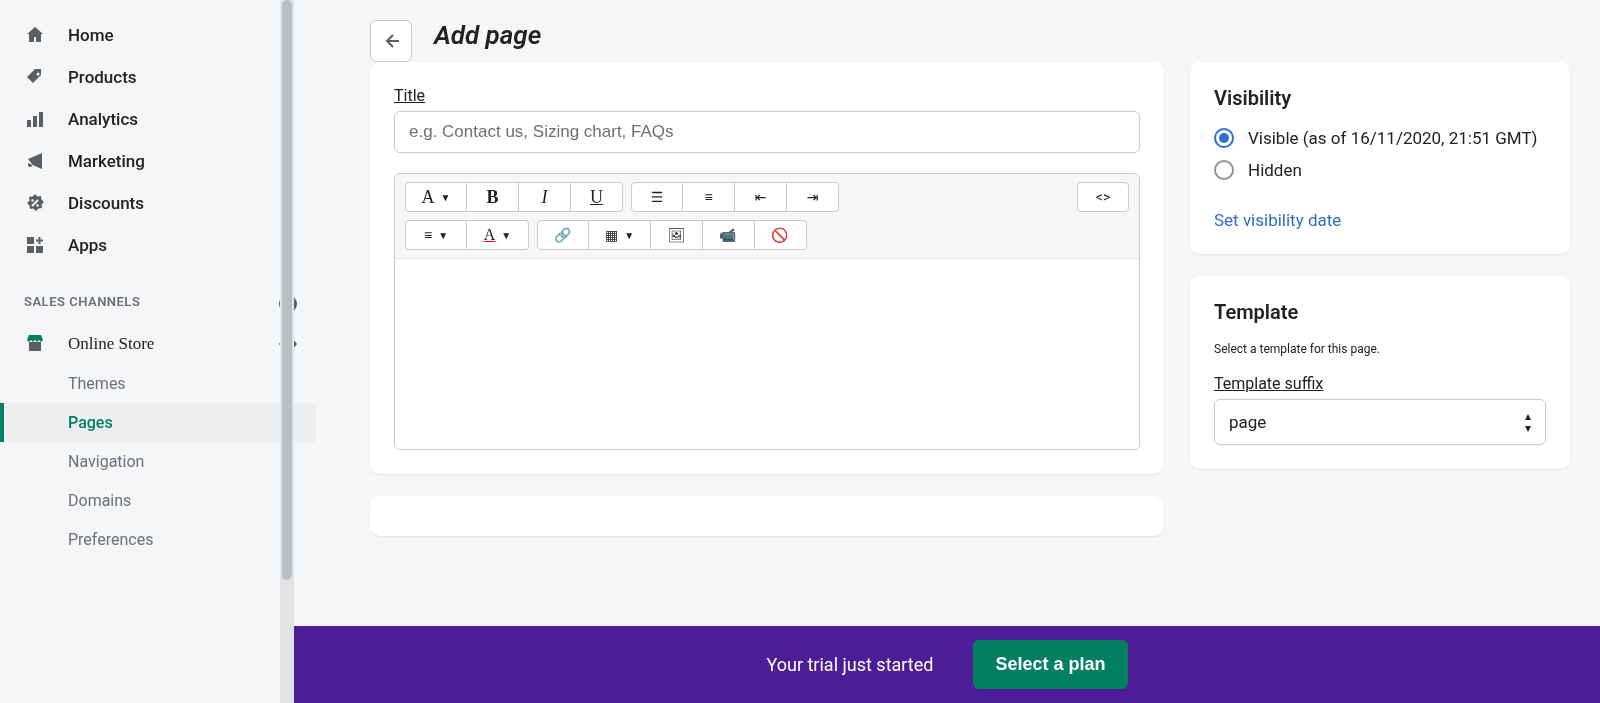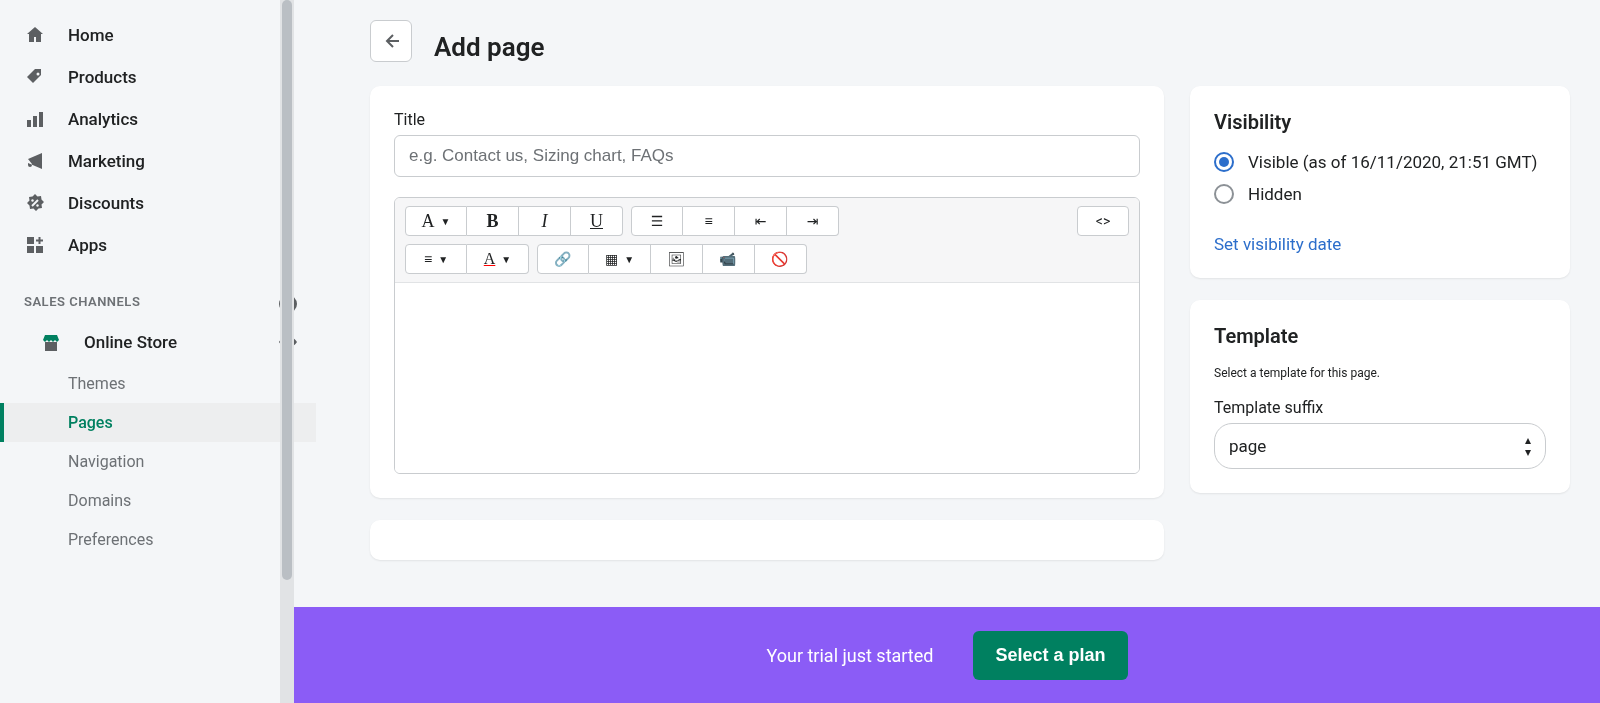--- a/index.html
+++ b/index.html
@@ -59,25 +59,26 @@
 }
 .sub-item.active {
   background: #edeeef;
   color: #008060;
   font-weight: 500;
   border-left: 4px solid #008060;
   padding-left: 64px;
 }
 .channel-row {
   display: flex;
-  align-items: flex-start;
-  padding: 10px 18px 10px 40px;
+  align-items: flex-end;
+  padding: 10px 18px 10px 24px;
   font-size: 17px;
   font-weight: 500;
   color: #202223;
+  font-family: Liberation Serif, serif;
 }
 .channel-row .icon-slot { width: 22px; height: 22px; margin-right: 22px; display:flex; align-items:center; justify-content:center; }
 .channel-row .eye { margin-left: auto; color: #5c5f62; }
 
 
 .fake-scrollbar {
   position: absolute;
   left: 280px;
   top: 0;
   width: 14px;
@@ -96,22 +97,22 @@
 
 
 .main {
   flex: 1;
   padding: 20px 30px 0 40px;
   overflow-y: auto;
   margin-left: 14px;
 }
 .page-header {
   display: flex;
-  align-items: flex-end;
-  margin-bottom: 24px;
+  align-items: flex-start;
+  font-style: italic;
 }
 .back-btn {
   width: 42px;
   height: 42px;
   border: 1px solid #c9cccf;
   border-radius: 6px;
   background: #fff;
   display: flex;
   align-items: center;
   justify-content: center;
@@ -127,21 +128,21 @@
 .col-side { width: 380px; }
 
 .card {
   background: #fff;
   border-radius: 10px;
   box-shadow: 0 1px 2px rgba(0,0,0,0.08);
   padding: 24px;
   margin-bottom: 22px;
 }
 .card h2 { font-size: 20px; font-weight: 600; margin-bottom: 18px; }
-.field-label { font-size: 16px; color: #202223; margin-bottom: 6px; display: block; }
+.field-label { font-size: 16px; color: #202223; margin-bottom: 6px; display: block; text-decoration: underline; }
 .text-input {
   width: 100%;
   border: 1px solid #c9cccf;
   border-radius: 6px;
   padding: 10px 14px;
   font-size: 17px;
   color: #202223;
 }
 .text-input::placeholder { color: #6d7175; }
 .content-group { margin-top: 20px; }
@@ -195,39 +196,39 @@
 .radio.checked { border-color: #2c6ecb; }
 .radio.checked::after {
   content: ""; position: absolute; left: 3px; top: 3px;
   width: 10px; height: 10px; border-radius: 50%; background: #2c6ecb;
 }
 .link { color: #2c6ecb; font-size: 17px; cursor: pointer; margin-top: 18px; display: inline-block; }
 
 .helper-text { font-size: 12px; color: #202223; margin-bottom: 18px; }
 .select-wrap {
   border: 1px solid #c9cccf;
-  border-radius: 18px;
+  border-radius: 6px;
   padding: 10px 14px;
   font-size: 17px;
   display: flex;
   align-items: center;
   justify-content: space-between;
   background: #fff;
   cursor: pointer;
 }
 .select-caret { font-size: 12px; line-height: 1; }
 
 
 .trial-banner {
   position: absolute;
   left: 294px;
   right: 0;
   bottom: 0;
-  height: 96px;
-  background: #8b5cf6;
+  height: 77px;
+  background: #4c1d95;
   display: flex;
   align-items: center;
   justify-content: center;
   gap: 40px;
 }
 .trial-text { color: #fff; font-size: 18px; }
 .plan-btn {
   background: #008060;
   color: #fff;
   border: none;

